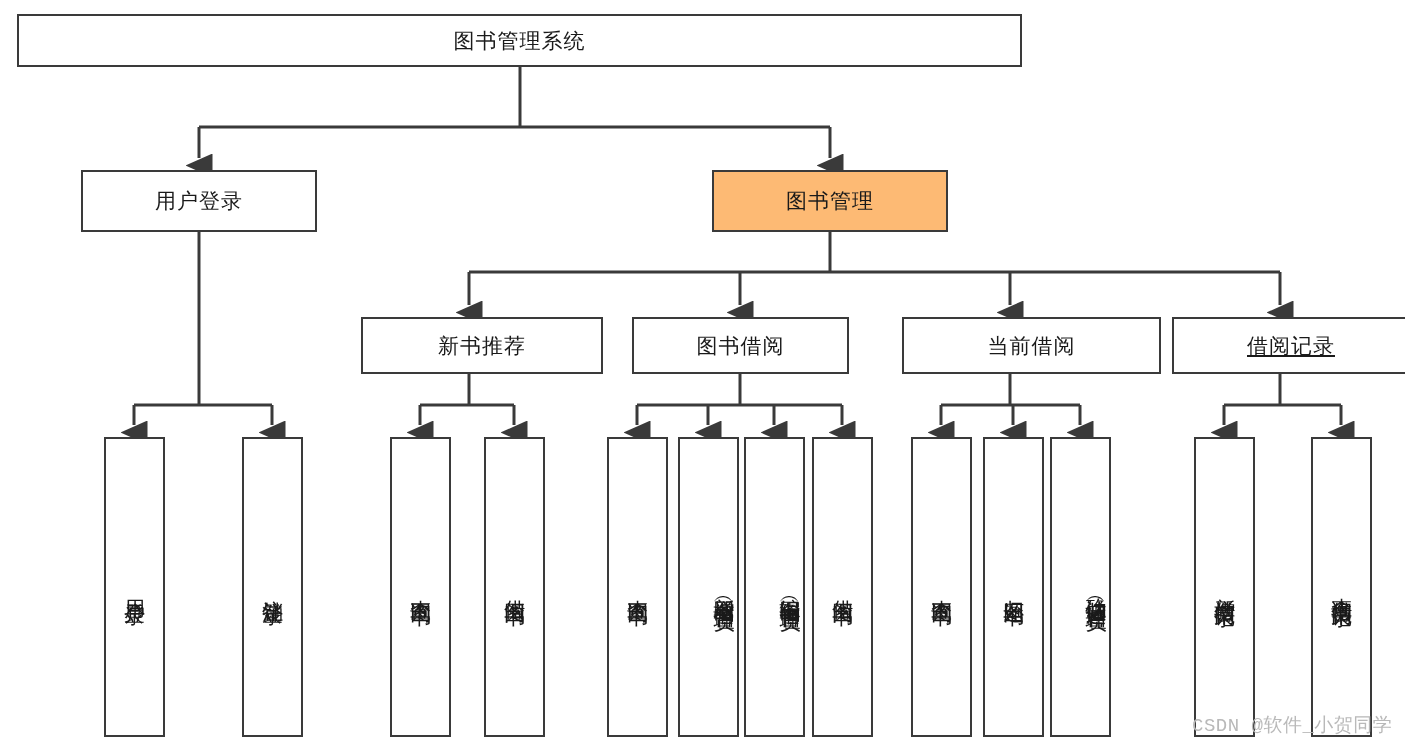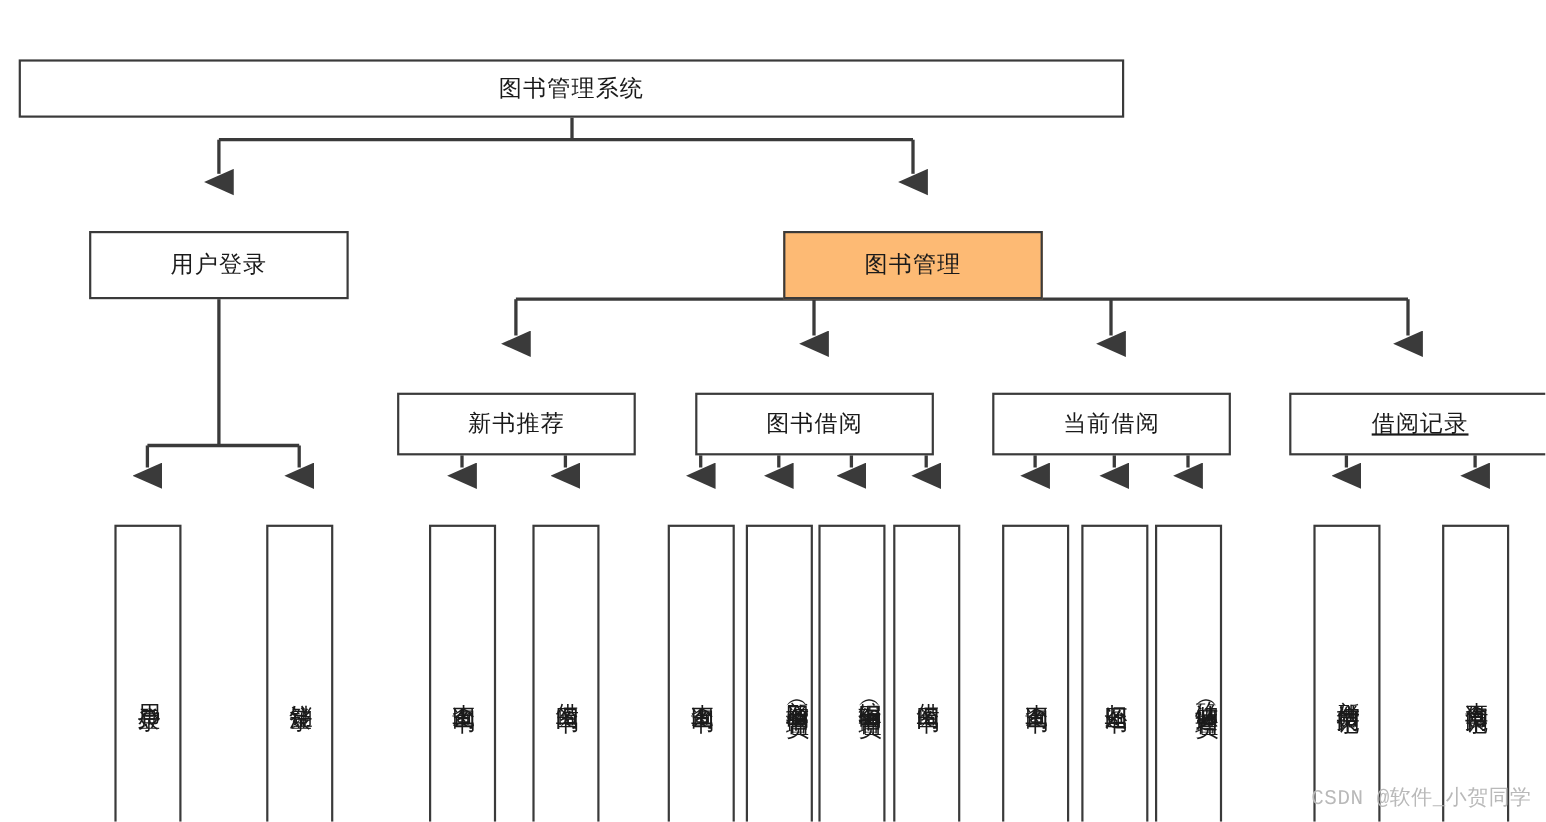--- a/index.html
+++ b/index.html
@@ -27,21 +27,20 @@
   .node {
     position: absolute;
     box-sizing: border-box;
     border: 2px solid #a21caf;
     background: #ffffff;
     color: #1a1a1a;
     display: flex;
     align-items: center;
     justify-content: center;
     text-align: center;
-    margin-top: 40px;
   }
   .node.horizontal {
     font-size: 21px;
     line-height: 1.2;
     letter-spacing: 1px;
   }
   .node.vertical {
     writing-mode: vertical-rl;
     text-orientation: upright;
     font-size: 21px;
@@ -115,27 +114,27 @@
   <div id="nodes-layer">
       <div class="node horizontal" style="left: 17px; top: 14px; width: 1005px; height: 53px; border-color: rgb(58, 58, 58); background: rgb(255, 255, 255); color: rgb(26, 26, 26);">
         <span>图书管理系统</span>
       </div>
       <div class="node horizontal" style="left: 81px; top: 170px; width: 236px; height: 62px; border-color: rgb(58, 58, 58); background: rgb(255, 255, 255); color: rgb(26, 26, 26);">
         <span>用户登录</span>
       </div>
       <div class="node horizontal" style="left: 712px; top: 170px; width: 236px; height: 62px; border-color: rgb(58, 58, 58); background: #fdba74; color: rgb(26, 26, 26);">
         <span>图书管理</span>
       </div>
-      <div class="node horizontal" style="left: 361px; top: 317px; width: 217px; height: 57px; border-color: rgb(58, 58, 58); background: rgb(255, 255, 255); color: rgb(26, 26, 26);">
+      <div class="node horizontal" style="left: 361px; top: 317px; width: 242px; height: 57px; border-color: rgb(58, 58, 58); background: rgb(255, 255, 255); color: rgb(26, 26, 26);">
         <span>新书推荐</span>
       </div>
       <div class="node horizontal" style="left: 632px; top: 317px; width: 217px; height: 57px; border-color: rgb(58, 58, 58); background: rgb(255, 255, 255); color: rgb(26, 26, 26);">
         <span>图书借阅</span>
       </div>
-      <div class="node horizontal" style="left: 902px; top: 317px; width: 217px; height: 57px; border-color: rgb(58, 58, 58); background: rgb(255, 255, 255); color: rgb(26, 26, 26);">
+      <div class="node horizontal" style="left: 902px; top: 317px; width: 259px; height: 57px; border-color: rgb(58, 58, 58); background: rgb(255, 255, 255); color: rgb(26, 26, 26);">
         <span>当前借阅</span>
       </div>
       <div class="node horizontal" style="left: 1172px; top: 317px; width: 238px; height: 57px; border-color: rgb(58, 58, 58); background: rgb(255, 255, 255); color: rgb(26, 26, 26); text-decoration: underline;">
         <span>借阅记录</span>
       </div>
       <div class="node vertical centered" style="left: 104px; top: 437px; width: 61px; height: 300px; border-color: rgb(58, 58, 58); background: rgb(255, 255, 255); color: rgb(26, 26, 26);">
         <span>用户登录</span>
       </div>
       <div class="node vertical centered" style="left: 242px; top: 437px; width: 61px; height: 300px; border-color: rgb(58, 58, 58); background: rgb(255, 255, 255); color: rgb(26, 26, 26);">
         <span>注销登录</span>

